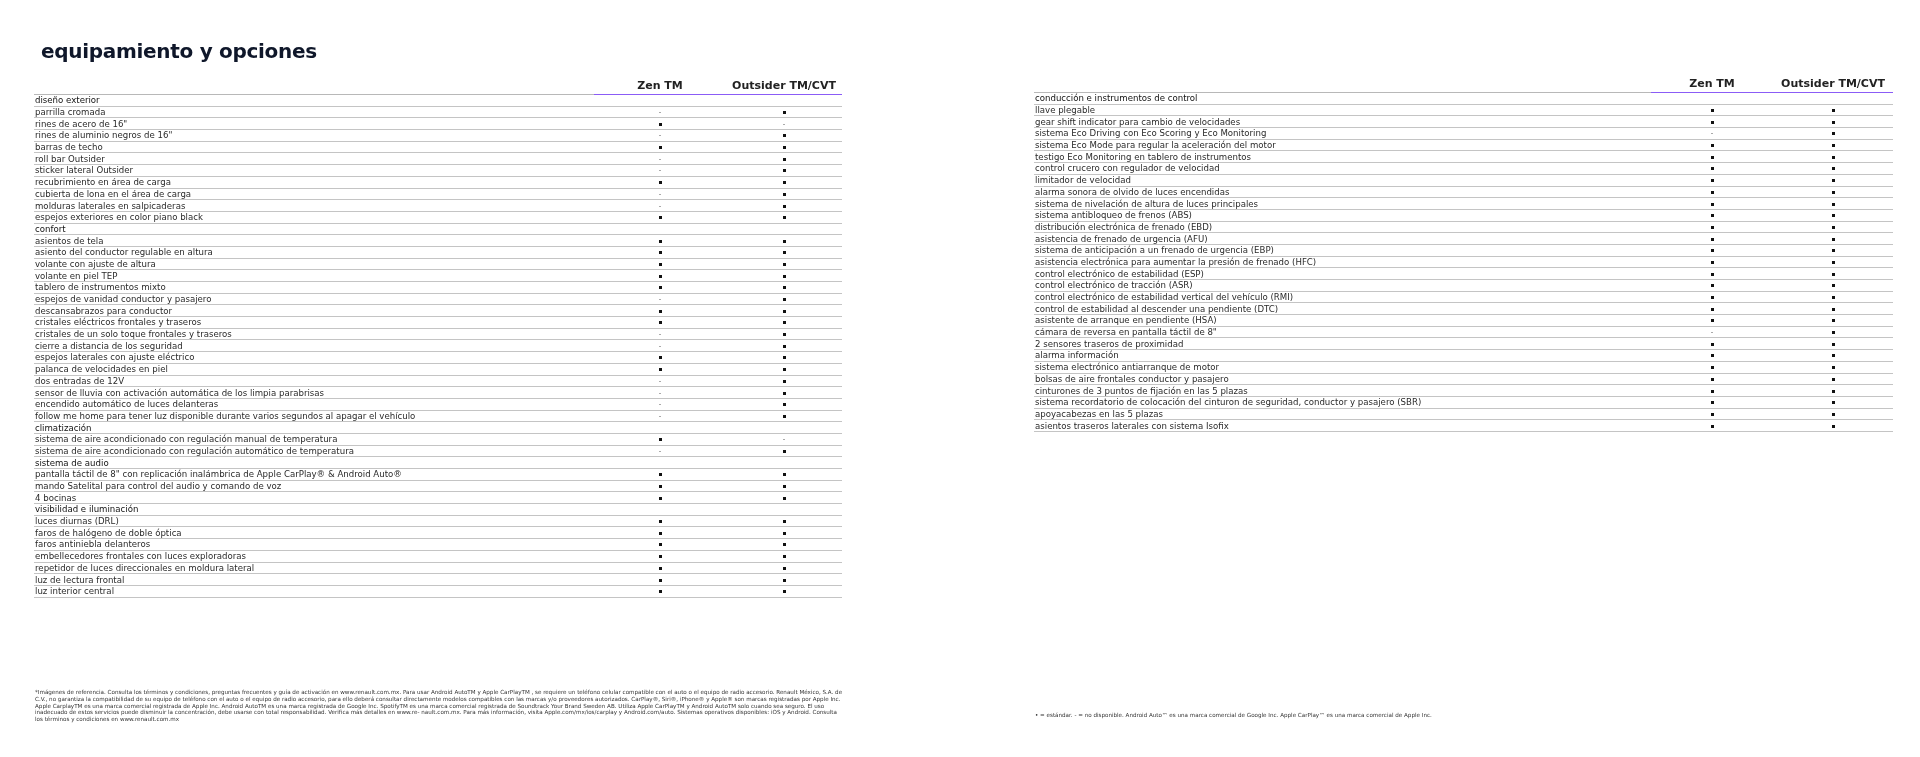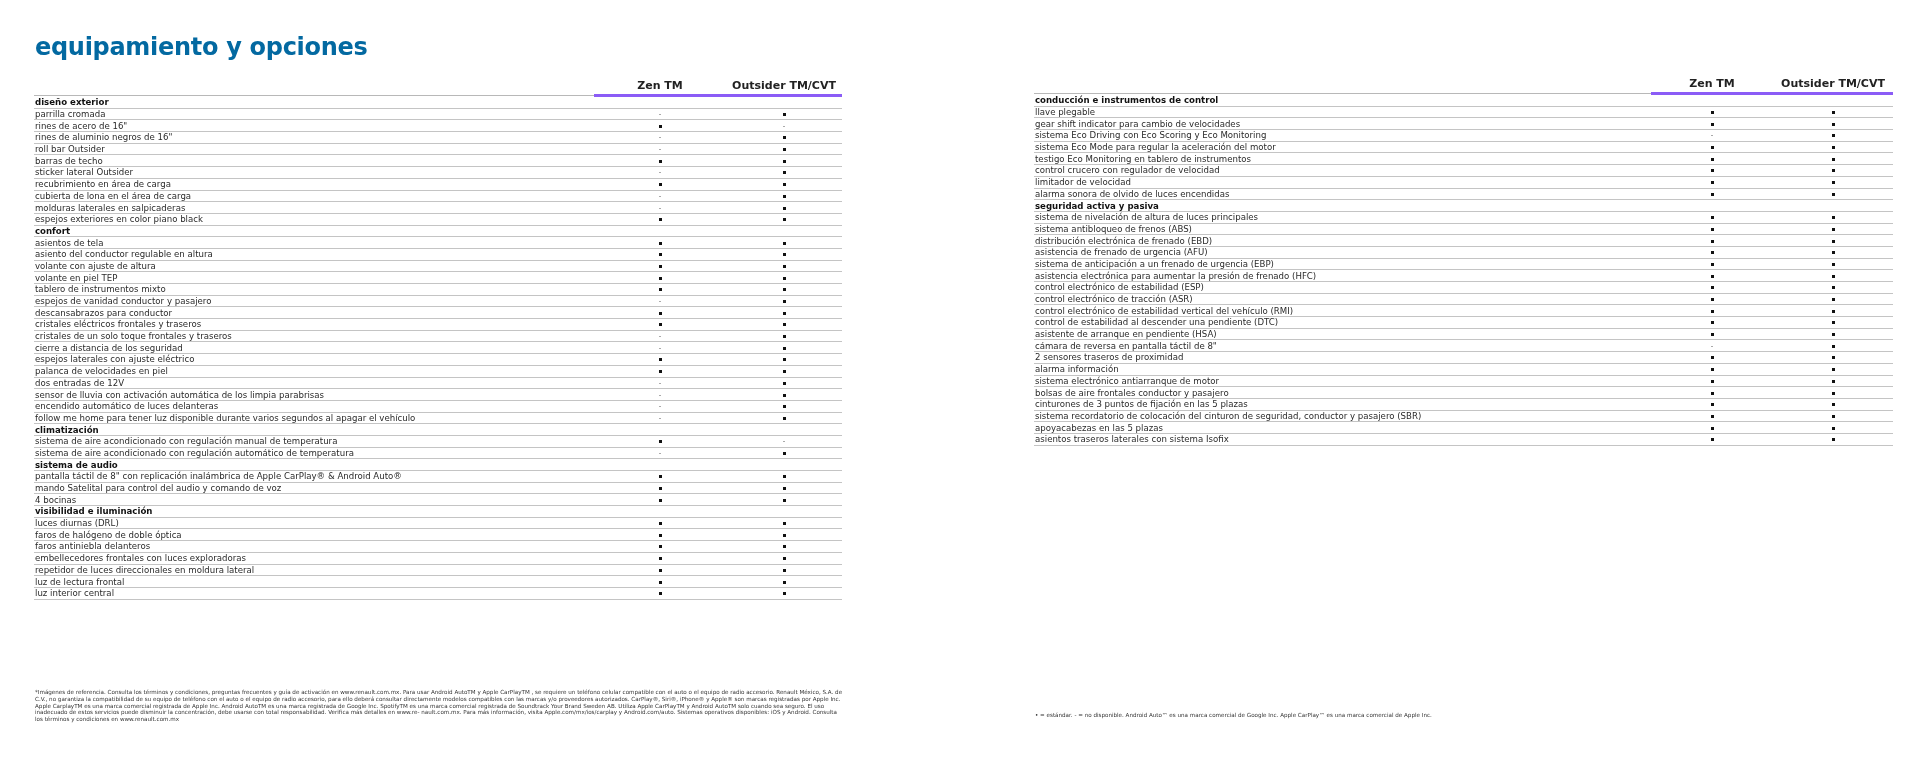--- a/index.html
+++ b/index.html
@@ -1,23 +1,23 @@
 <!DOCTYPE html>
 <html><head>
 <meta charset="utf-8">
 <style>
   html,body{margin:0;padding:0;background:#ffffff;}
   body{width:1920px;height:757px;position:relative;overflow:hidden;font-family:"DejaVu Sans","Liberation Sans",sans-serif;color:#1a1a1a;}
-  .title{position:absolute;left:35px;top:33px;font-size:24px;font-weight:bold;letter-spacing:-0.3px;color:#0369a1;margin:0;}
+  .title{position:absolute;left:35px;top:33px;font-size:20px;font-weight:bold;letter-spacing:-0.3px;color:#0f172a;margin:6px;}
   .spec-table{position:absolute;border-collapse:collapse;table-layout:fixed;}
-  .spec-table th{font-size:11px;font-weight:bold;color:#222;text-align:center;padding:0;height:14px;vertical-align:bottom;padding-bottom:2px;border-bottom:3px solid #8b5cf6;}
+  .spec-table th{font-size:11px;font-weight:bold;color:#222;text-align:center;padding:0;height:14px;vertical-align:bottom;padding-bottom:2px;border-bottom:1px solid #8b5cf6;}
   .spec-table th.feat-h{border-bottom:1px solid #b8b8b8;}
   .spec-table td{font-size:8.6px;line-height:10px;height:10.7px;padding:0;border-bottom:1px solid #c4c4c4;white-space:nowrap;overflow:hidden;color:#2a2a2a;}
   .spec-table td.feat{padding-left:1px;}
-  .spec-table tr.section td{font-weight:bold;color:#111;}
+  .spec-table tr.section td{font-weight:normal;color:#111;}
   .spec-table td.mark{text-align:center;}
   .dot{display:inline-block;width:3px;height:3px;background:#111;vertical-align:middle;}
   .dash{display:inline-block;width:2px;height:1px;background:#aaa;vertical-align:middle;}
   #left-table{left:34px;top:78px;width:808px;}
   #right-table{left:1034px;top:76px;width:859px;}
   .footnote{position:absolute;font-size:5.6px;line-height:6.8px;color:#333;}
   #footnote-left{left:35px;top:689px;width:810px;}
   #footnote-right{left:1035px;top:712px;width:600px;white-space:nowrap;}
 </style>
 </head>
@@ -53,27 +53,27 @@
         <td class="feat">rines de acero de 16"</td>
         <td class="mark"><span class="dot" title="•"></span></td>
         <td class="mark"><span class="dash" title="-"></span></td>
       </tr>
       <tr>
         <td class="feat">rines de aluminio negros de 16"</td>
         <td class="mark"><span class="dash" title="-"></span></td>
         <td class="mark"><span class="dot" title="•"></span></td>
       </tr>
       <tr>
+        <td class="feat">barras de techo</td>
+        <td class="mark"><span class="dot" title="•"></span></td>
+        <td class="mark"><span class="dot" title="•"></span></td>
+      </tr>
+      <tr>
         <td class="feat">roll bar Outsider</td>
         <td class="mark"><span class="dash" title="-"></span></td>
-        <td class="mark"><span class="dot" title="•"></span></td>
-      </tr>
-      <tr>
-        <td class="feat">barras de techo</td>
-        <td class="mark"><span class="dot" title="•"></span></td>
         <td class="mark"><span class="dot" title="•"></span></td>
       </tr>
       <tr>
         <td class="feat">sticker lateral Outsider</td>
         <td class="mark"><span class="dash" title="-"></span></td>
         <td class="mark"><span class="dot" title="•"></span></td>
       </tr>
       <tr>
         <td class="feat">recubrimiento en área de carga</td>
         <td class="mark"><span class="dot" title="•"></span></td>
@@ -309,25 +309,20 @@
       <tr>
         <td class="feat">limitador de velocidad</td>
         <td class="mark"><span class="dot" title="•"></span></td>
         <td class="mark"><span class="dot" title="•"></span></td>
       </tr>
       <tr>
         <td class="feat">alarma sonora de olvido de luces encendidas</td>
         <td class="mark"><span class="dot" title="•"></span></td>
         <td class="mark"><span class="dot" title="•"></span></td>
       </tr>
-      <tr class="section">
-        <td class="feat">seguridad activa y pasiva</td>
-        <td></td>
-        <td></td>
-      </tr>
       <tr>
         <td class="feat">sistema de nivelación de altura de luces principales</td>
         <td class="mark"><span class="dot" title="•"></span></td>
         <td class="mark"><span class="dot" title="•"></span></td>
       </tr>
       <tr>
         <td class="feat">sistema antibloqueo de frenos (ABS)</td>
         <td class="mark"><span class="dot" title="•"></span></td>
         <td class="mark"><span class="dot" title="•"></span></td>
       </tr>

